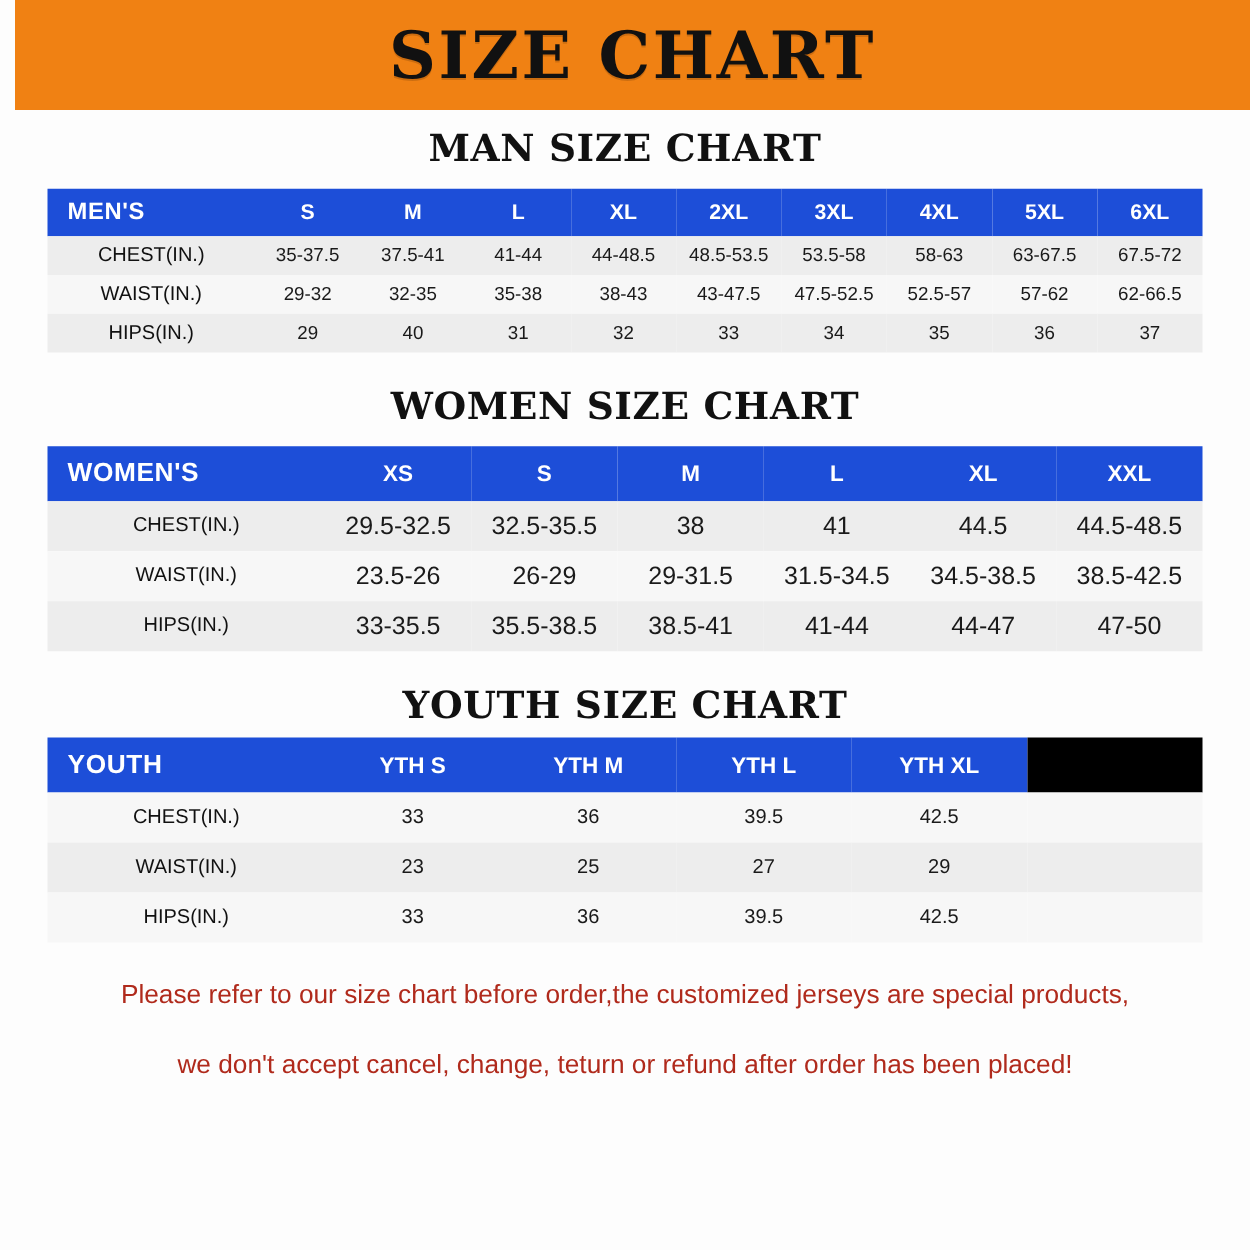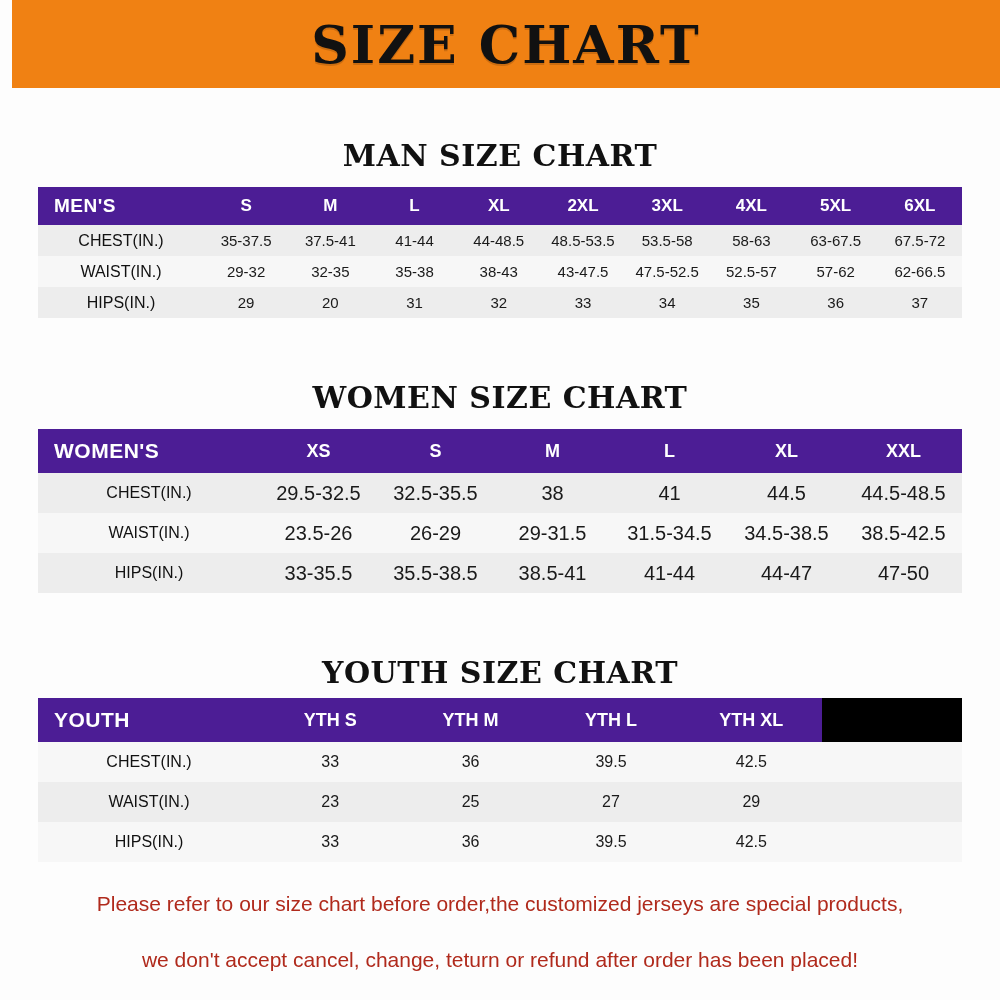--- a/index.html
+++ b/index.html
@@ -31,21 +31,20 @@
   .banner-title {
     font-family: "DejaVu Serif", serif;
     font-weight: bold;
     font-size: 52px;
     letter-spacing: 2px;
     color: #111111;
     text-shadow: 0 2px 0 rgba(0,0,0,0.15);
   }
   .section {
     padding: 0 38px;
-    margin-top: 36px;
   }
   .section-title {
     text-align: center;
     font-family: "DejaVu Serif", serif;
     font-weight: bold;
     font-size: 30px;
     color: #111111;
     letter-spacing: 0.5px;
   }
   table {
@@ -56,21 +55,21 @@
   }
   table td {
     padding: 0;
     height: 31px;
     font-size: 15px;
     color: #1a1a1a;
     text-align: center;
     vertical-align: middle;
   }
   thead td {
-    background: #4c1d95;
+    background: #1d4ed8;
     color: #ffffff;
     font-weight: bold;
     height: 38px;
     font-size: 17px;
   }
   thead td.corner {
     text-align: left;
     padding-left: 16px;
     font-size: 19px;
     letter-spacing: 0.5px;
@@ -154,21 +153,21 @@
           <td>38-43</td>
           <td>43-47.5</td>
           <td>47.5-52.5</td>
           <td>52.5-57</td>
           <td>57-62</td>
           <td>62-66.5</td>
         </tr>
         <tr class="row-a">
           <td class="rowhead">HIPS(IN.)</td>
           <td>29</td>
-          <td>20</td>
+          <td>40</td>
           <td>31</td>
           <td>32</td>
           <td>33</td>
           <td>34</td>
           <td>35</td>
           <td>36</td>
           <td>37</td>
         </tr>
       </tbody>
     </table>

